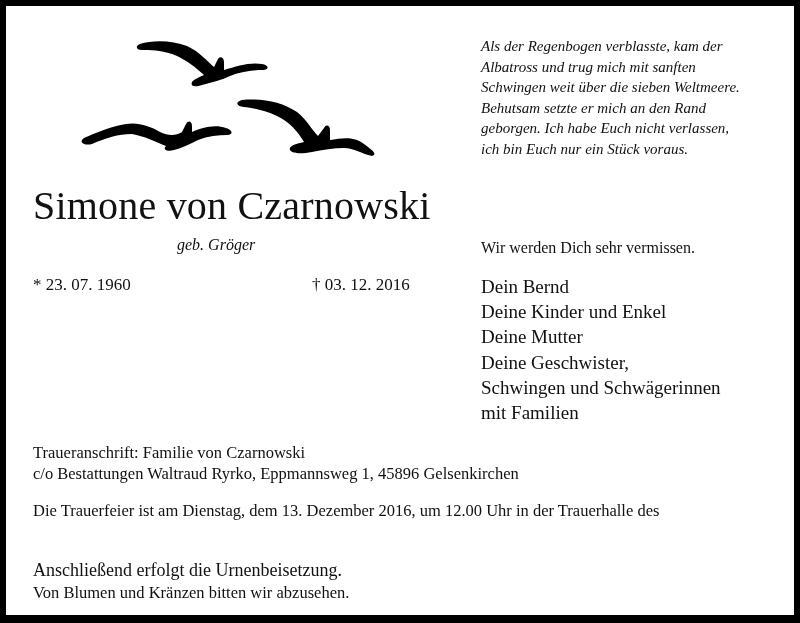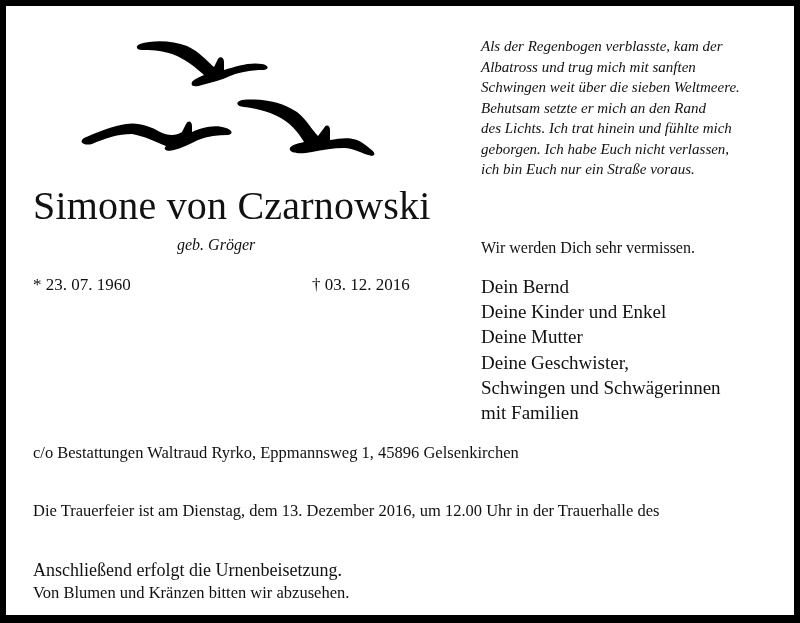--- a/index.html
+++ b/index.html
@@ -48,37 +48,37 @@
   <div class="name">Simone von Czarnowski</div>
   <div class="nee">geb. Gröger</div>
   <div class="born">* 23. 07. 1960</div>
   <div class="died">† 03. 12. 2016</div>
 
   <div class="poem">
     <div>Als der Regenbogen verblasste, kam der</div>
     <div>Albatross und trug mich mit sanften</div>
     <div>Schwingen weit über die sieben Weltmeere.</div>
     <div>Behutsam setzte er mich an den Rand</div>
-    <div>des Lichts. Ich trat hinein und fühlte mich</div>
     <div>geborgen. Ich habe Euch nicht verlassen,</div>
-    <div>ich bin Euch nur ein Straße voraus.</div>
+    <div>ich bin Euch nur ein Stück voraus.</div>
   </div>
 
   <div class="miss">Wir werden Dich sehr vermissen.</div>
 
   <div class="mourners">
     <div>Dein Bernd</div>
     <div>Deine Kinder und Enkel</div>
     <div>Deine Mutter</div>
     <div>Deine Geschwister,</div>
     <div>Schwingen und Schwägerinnen</div>
     <div>mit Familien</div>
   </div>
 
   <div class="address">
+    <div>Traueranschrift: Familie von Czarnowski</div>
     <div>c/o Bestattungen Waltraud Ryrko, Eppmannsweg 1, 45896 Gelsenkirchen</div>
   </div>
 
   <div class="service">
     <div>Die Trauerfeier ist am Dienstag, dem 13. Dezember 2016, um 12.00 Uhr in der Trauerhalle des</div>
   </div>
 
   <div class="urn">Anschließend erfolgt die Urnenbeisetzung.</div>
   <div class="flowers">Von Blumen und Kränzen bitten wir abzusehen.</div>
 </div>

